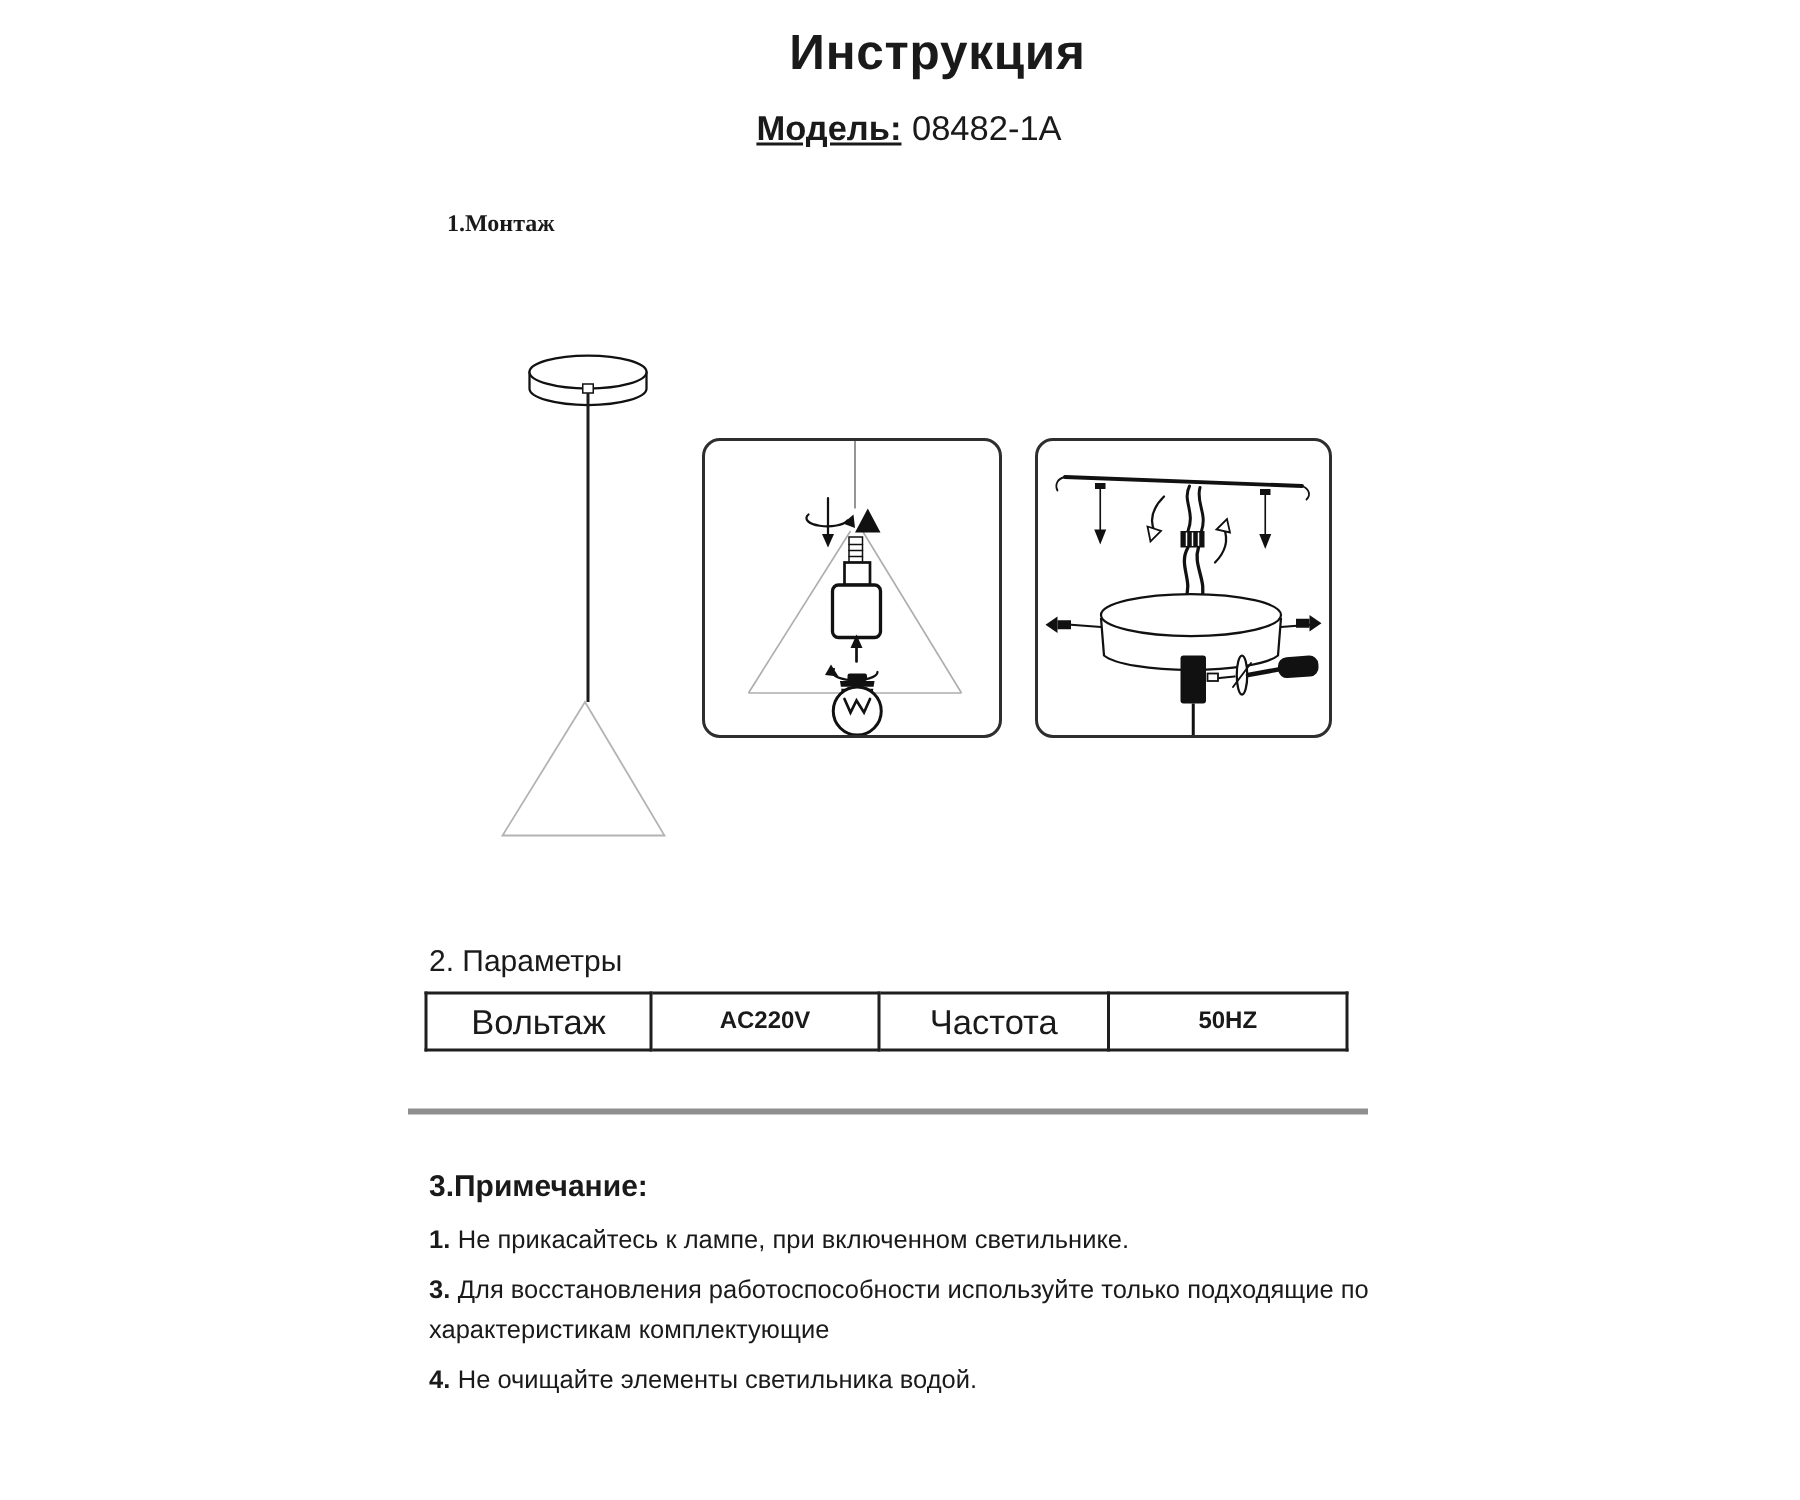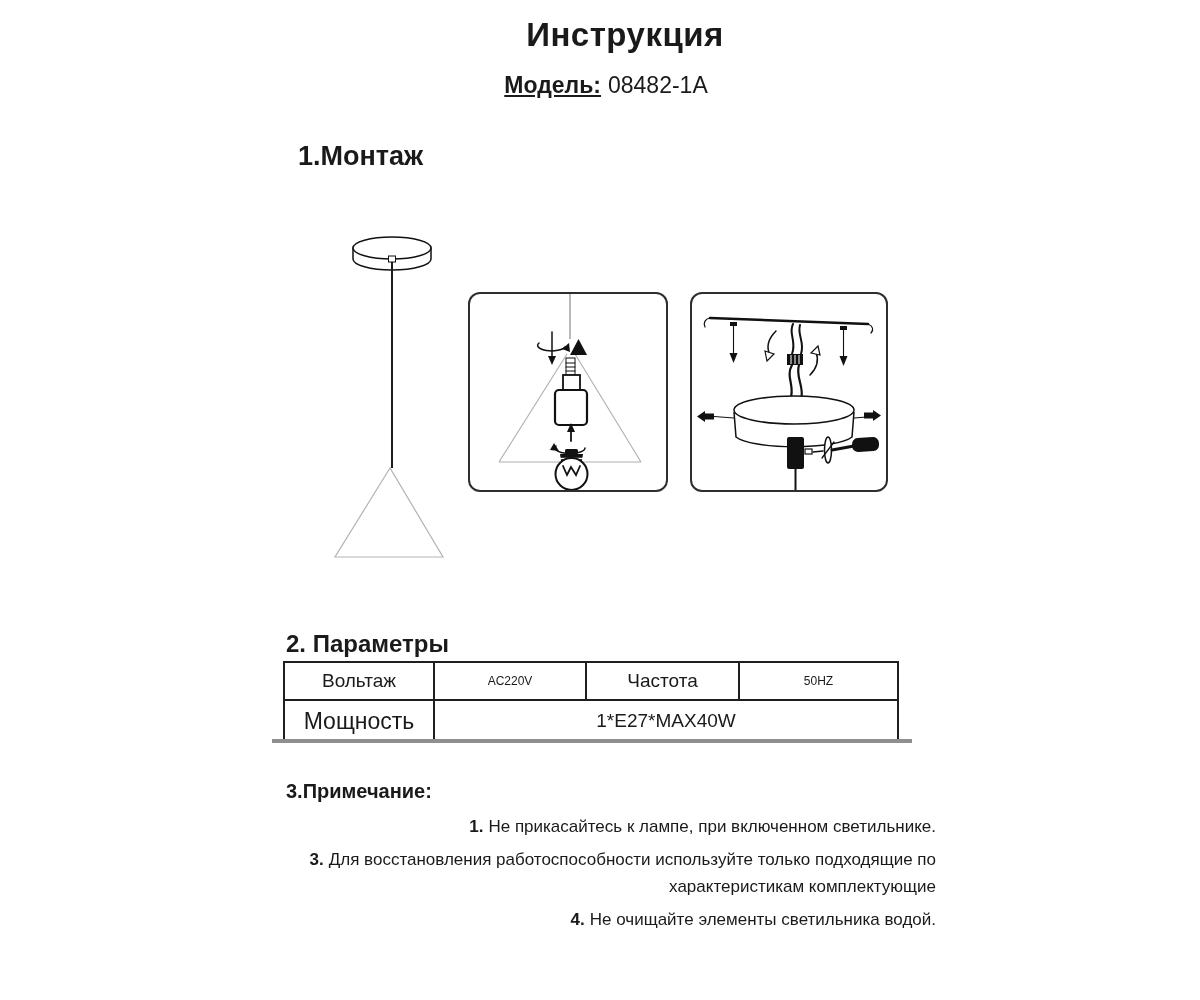--- a/index.html
+++ b/index.html
@@ -4,42 +4,42 @@
 <style>
   html,body{margin:0;padding:0;background:#ffffff;}
   body{width:1200px;height:1000px;font-family:"Liberation Sans",sans-serif;color:#1a1a1a;}
   .page{position:relative;width:1132px;height:1000px;overflow:hidden;background:#fff;}
 
   .title{position:absolute;top:16px;left:0;width:1250px;text-align:center;
          font-size:33px;font-weight:700;letter-spacing:.5px;}
   .model{position:absolute;top:72px;left:0;width:1212px;text-align:center;font-size:23px;}
   .model b{font-weight:700;margin-right:7px;text-decoration:underline;}
 
-  .h-montage{position:absolute;left:298px;top:141px;font-size:27px;font-weight:700;}
-  .h-params {position:absolute;left:286px;top:630px;font-size:24px;font-weight:700;}
+  .h-montage{position:absolute;left:298px;top:141px;font-size:16px;font-weight:700;font-family:Liberation Serif, serif;}
+  .h-params {position:absolute;left:286px;top:630px;font-size:20px;font-weight:400;}
   .h-notes  {position:absolute;left:286px;top:780px;font-size:20px;font-weight:700;}
 
   .fig{position:absolute;}
   #fig-pendant{left:322px;top:228px;}
   .box{position:absolute;width:200px;height:200px;border:2px solid #2e2e2e;
        border-radius:12px;box-sizing:border-box;background:#fff;}
   #box-bulb{left:468px;top:292px;}
   #box-mount{left:690px;top:292px;width:198px;}
   .box svg{display:block;margin:0;}
 
   .params-table{position:absolute;left:283px;top:661px;border-collapse:collapse;table-layout:fixed;background:#fff;}
   .params-table td{border:2px solid #1f1f1f;text-align:center;vertical-align:middle;padding:0;}
-  .params-table .lbl {font-size:19px;}
-  .params-table .val {font-size:12px;font-weight:400;}
+  .params-table .lbl {font-size:23px;}
+  .params-table .val {font-size:16px;font-weight:700;}
   .params-table .lbl2{font-size:23px;}
   .params-table .val2{font-size:19px;font-weight:400;}
   .table-underline{position:absolute;left:272px;top:739px;width:640px;height:4px;background:#8f8f8f;}
 
   .notes{position:absolute;left:286px;top:813px;width:650px;font-size:17px;line-height:27px;}
-  .notes p{margin:0 0 6px 0;text-align:right;}
+  .notes p{margin:0 0 6px 0;}
   .notes b{font-weight:700;margin-right:5px;}
 
   svg .ln{stroke:#111;fill:none;stroke-linecap:round;}
   svg .gray{stroke:#aeaeae;fill:none;}
 </style>
 </head>
 <body>
 
 <div class="page">
 
@@ -175,24 +175,20 @@
         <col style="width:153px">
         <col style="width:159px">
     </colgroup>
     <tbody>
         <tr style="height:38px">
       <td class="lbl">Вольтаж</td>
       <td class="val">AC220V</td>
       <td class="lbl">Частота</td>
       <td class="val">50HZ</td>
     </tr>
-    <tr style="height:42px">
-      <td class="lbl2">Мощность</td>
-      <td class="val2" colspan="3">1*E27*MAX40W</td>
-    </tr>
   </tbody>
     </table>
   <div class="table-underline"></div>
 
   <div class="h-notes">3.Примечание:</div>
 
   <div class="notes">
     <p><b>1.</b><span>Не прикасайтесь к лампе, при включенном светильнике.</span></p>
     <p><b>3.</b><span>Для восстановления работоспособности используйте только подходящие по характеристикам комплектующие</span></p>
     <p><b>4.</b><span>Не очищайте элементы светильника водой.</span></p>

